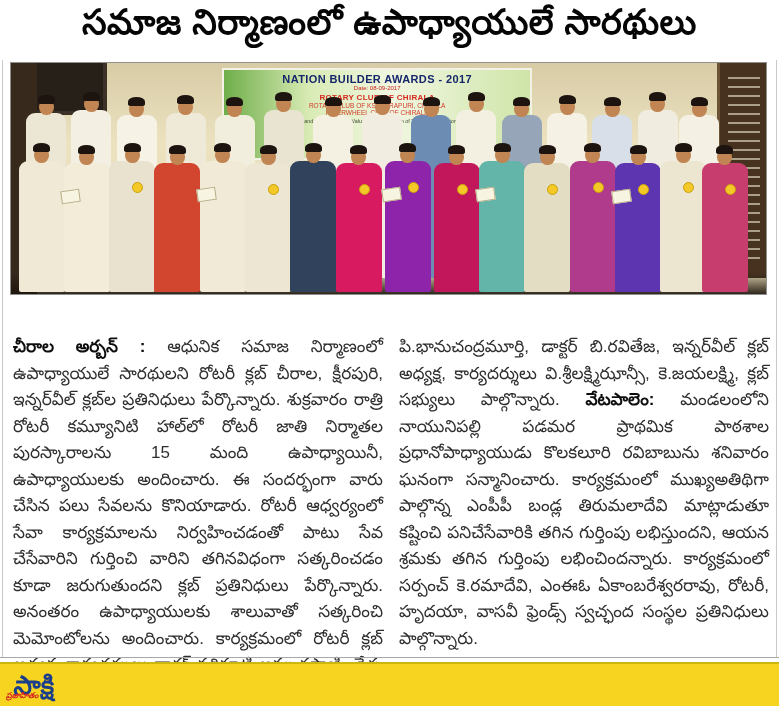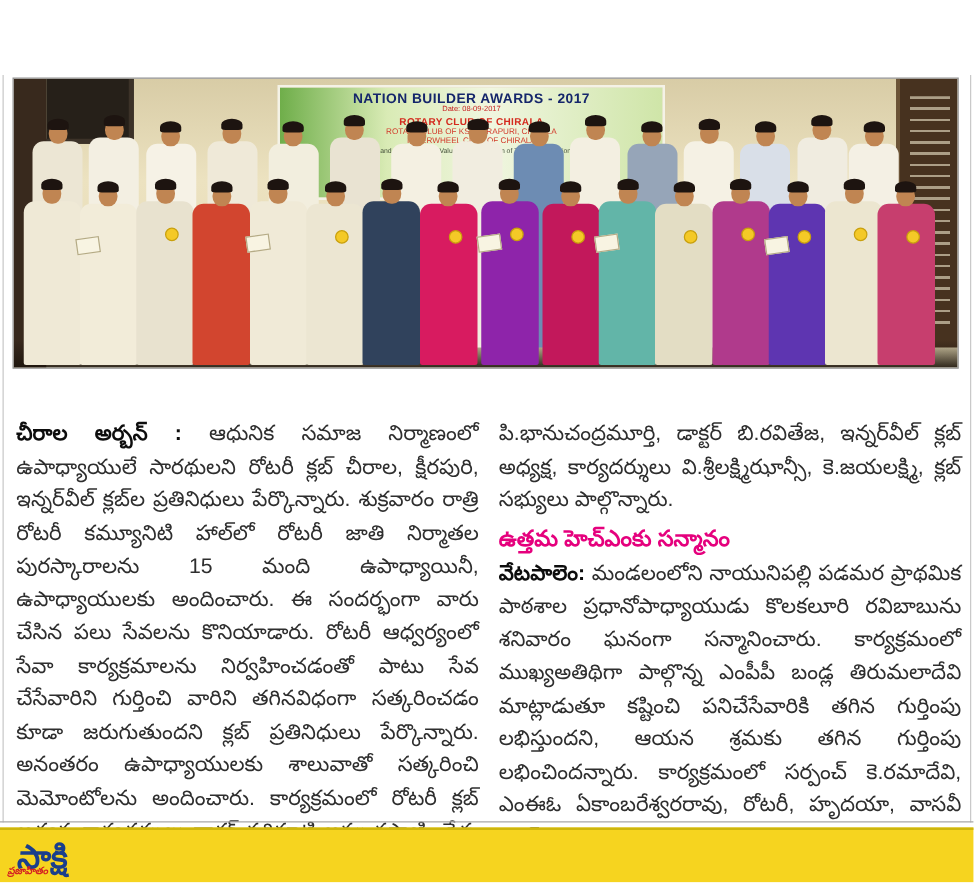--- a/index.html
+++ b/index.html
@@ -70,20 +70,21 @@
   .brand{font-size:26px;font-weight:bold;color:#1a3e8c;line-height:1;display:inline-block;
          transform:skewX(-4deg);}
   .tagline{position:absolute;left:6px;bottom:-4px;font-size:8px;color:#d42222;font-style:italic;font-weight:bold;}
   .meta{font-family:"DejaVu Sans Mono", monospace;font-size:15px;color:#1e7a4f;line-height:1.3;}
 </style>
 </head>
 <body>
 
 <div class="page">
 
+  <div class="headline">సమాజ నిర్మాణంలో ఉపాధ్యాయులే సారథులు</div>
 
   <div class="side-rule left"></div>
   <div class="side-rule right"></div>
 
   <div class="photo">
     <div class="dark-tl"></div>
     <div class="banner">
       <div class="b-title">NATION BUILDER AWARDS - 2017</div>
       <div class="b-date">Date: 08-09-2017</div>
       <div class="b-club1">ROTARY CLUB OF CHIRALA</div>
@@ -240,21 +241,20 @@
   </div>
 
 
   <div class="cols">
     <div class="col">
       <span class="lead">చీరాల అర్బన్ :</span>
       <span>ఆధునిక సమాజ నిర్మాణంలో ఉపాధ్యాయులే సారథులని రోటరీ క్లబ్ చీరాల, క్షీరపురి, ఇన్నర్‌వీల్ క్లబ్‌ల ప్రతినిధులు పేర్కొన్నారు. శుక్రవారం రాత్రి రోటరీ కమ్యూనిటి హాల్‌లో రోటరీ జాతి నిర్మాతల పురస్కారాలను 15 మంది ఉపాధ్యాయినీ, ఉపాధ్యాయులకు అందించారు. ఈ సందర్భంగా వారు చేసిన పలు సేవలను కొనియాడారు. రోటరీ ఆధ్వర్యంలో సేవా కార్యక్రమాలను నిర్వహించడంతో పాటు సేవ చేసేవారిని గుర్తించి వారిని తగినవిధంగా సత్కరించడం కూడా జరుగుతుందని క్లబ్ ప్రతినిధులు పేర్కొన్నారు. అనంతరం ఉపాధ్యాయులకు శాలువాతో సత్కరించి మెమోంటోలను అందించారు. కార్యక్రమంలో రోటరీ క్లబ్ అధ్యక్ష, కార్యదర్శులు డాక్టర్ వరికూటి అమృతపాణి, తేళ్ళ అశోక్‌కుమార్, రోటరీ క్షీరపురి అధ్యక్ష, కార్యదర్శులు</span>
     </div>
     <div class="col">
       <span>పి.భానుచంద్రమూర్తి, డాక్టర్ బి.రవితేజ, ఇన్నర్‌వీల్ క్లబ్ అధ్యక్ష, కార్యదర్శులు వి.శ్రీలక్ష్మిఝాన్సీ, కె.జయలక్ష్మి, క్లబ్ సభ్యులు పాల్గొన్నారు.</span>
-      <div class="subhead" style="color: rgb(229, 0, 125);">ఉత్తమ హెచ్ఎంకు సన్మానం</div>
       <span class="lead">వేటపాలెం:</span>
       <span>మండలంలోని నాయునిపల్లి పడమర ప్రాథమిక పాఠశాల ప్రధానోపాధ్యాయుడు కొలకలూరి రవిబాబును శనివారం ఘనంగా సన్మానించారు. కార్యక్రమంలో ముఖ్యఅతిథిగా పాల్గొన్న ఎంపీపీ బండ్ల తిరుమలాదేవి మాట్లాడుతూ కష్టించి పనిచేసేవారికి తగిన గుర్తింపు లభిస్తుందని, ఆయన శ్రమకు తగిన గుర్తింపు లభించిందన్నారు. కార్యక్రమంలో సర్పంచ్ కె.రమాదేవి, ఎంఈఓ ఏకాంబరేశ్వరరావు, రోటరీ, హృదయా, వాసవీ ఫ్రెండ్స్ స్వచ్ఛంద సంస్థల ప్రతినిధులు పాల్గొన్నారు.</span>
     </div>
   </div>
 
   <div class="foot-rule"></div>
 
   <div class="footer" style="background: rgb(246, 212, 31);">
     <div class="logo-wrap">
       <span class="brand" style="color: rgb(26, 62, 140);">సాక్షి</span>

